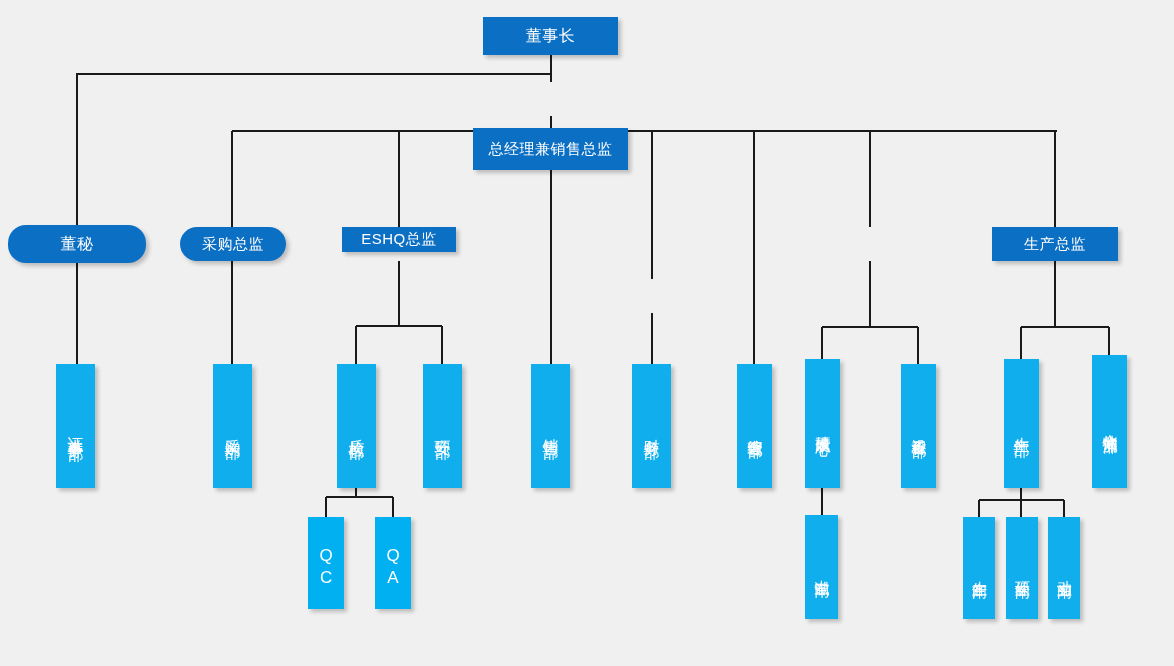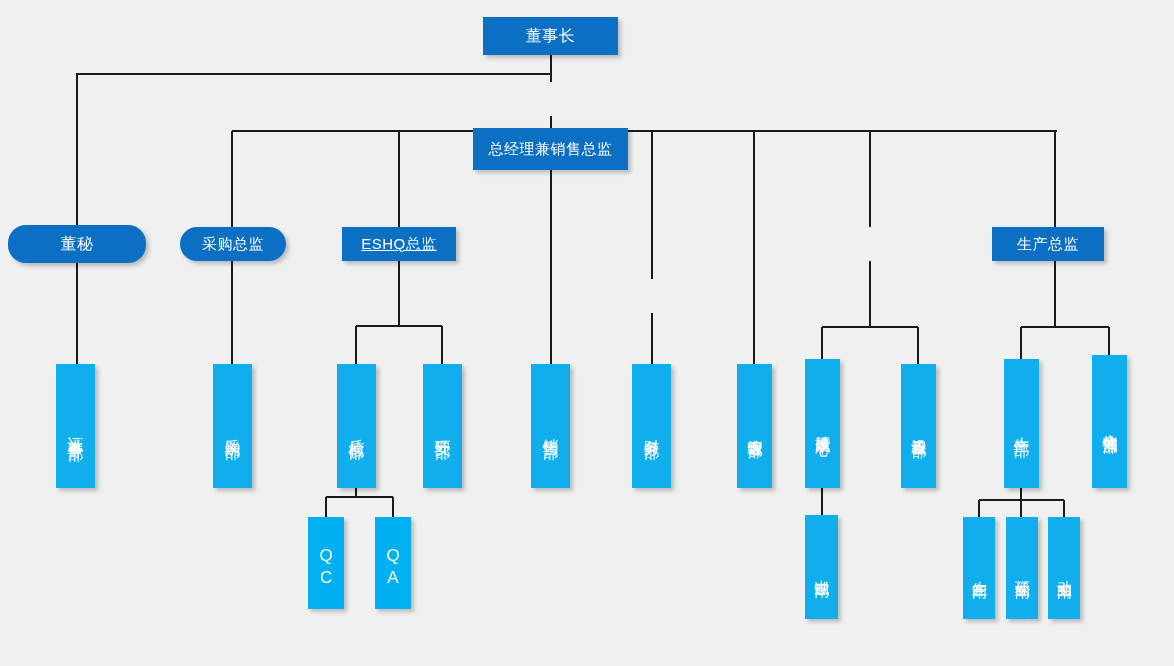--- a/index.html
+++ b/index.html
@@ -129,25 +129,25 @@
   </svg>
 
   <div class="node exec" style="left:483px;top:17px;width:135px;height:38px;">董事长</div>
 
   <div class="node exec small" style="left:473px;top:92px;width:155px;height:42px;margin-top:36px;">总经理兼销售总监</div>
 
   <div class="node exec" style="left:8px;top:225px;width:138px;height:38px;border-radius:18px;">董秘</div>
 
   <div class="node exec small" style="left:180px;top:227px;width:106px;height:34px;border-radius:17px;">采购总监</div>
 
-  <div class="node exec small" style="left:342px;top:227px;width:114px;height:34px;text-decoration:underline;">ESHQ总监</div>
+  <div class="node exec small" style="left:342px;top:227px;width:114px;height:25px;">ESHQ总监</div>
 
 
 
-  <div class="node exec small" style="left:992px;top:227px;width:112px;height:34px;">生产总监</div>
+  <div class="node exec small" style="left:992px;top:227px;width:126px;height:34px;">生产总监</div>
 
   <div class="node dept" style="left:56px;top:364px;width:39px;height:124px;">证券事务部</div>
 
   <div class="node dept" style="left:213px;top:364px;width:39px;height:124px;">采购部</div>
 
   <div class="node dept" style="left:337px;top:364px;width:39px;height:124px;">质检部</div>
 
   <div class="node dept" style="left:423px;top:364px;width:39px;height:124px;">安环部</div>
 
   <div class="node dept" style="left:531px;top:364px;width:39px;height:124px;">销售部</div>

